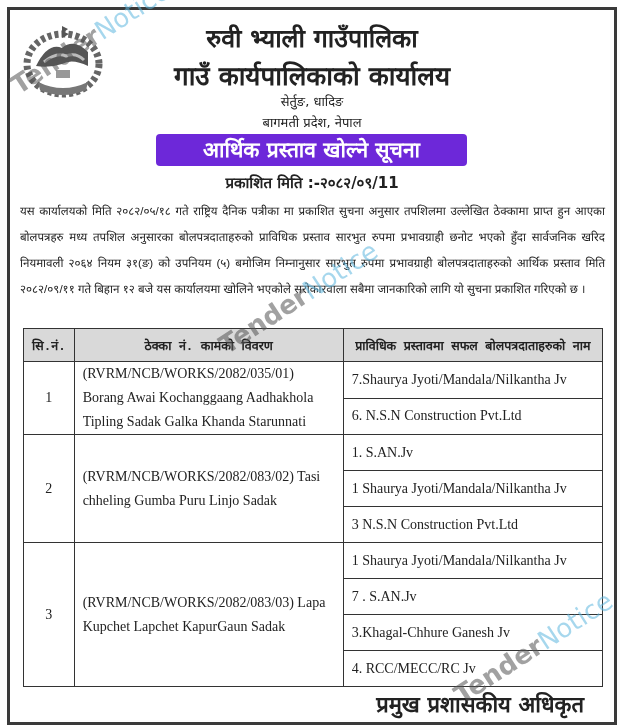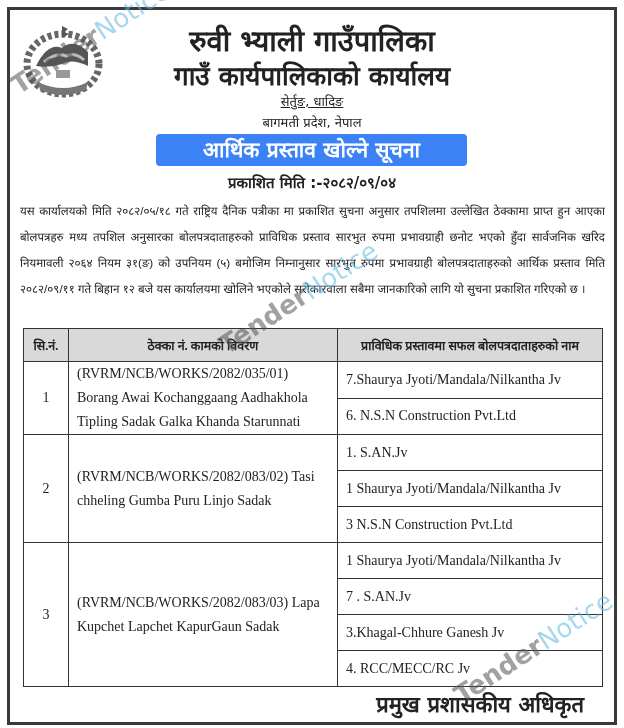--- a/index.html
+++ b/index.html
@@ -3,36 +3,36 @@
 <meta charset="utf-8">
 <style>
   html, body { margin: 0; padding: 0; background: #ffffff; }
   body { width: 624px; height: 728px; position: relative; overflow: hidden;
          font-family: "DejaVu Serif", "Liberation Serif", serif; color: #1a1a1a; }
   .frame { position: absolute; left: 7px; top: 7px; width: 604px; height: 712px;
            border: 3px solid #3a3a3a; box-sizing: content-box; }
   .emblem { position: absolute; left: 22px; top: 22px; width: 82px; height: 78px; }
   .org-title { position: absolute; left: 0; right: 0; text-align: center;
                font-family: "DejaVu Sans", sans-serif; font-weight: bold; color: #222; }
-  .t1 { top: 20px; font-size: 29px; }
+  .t1 { top: 20px; font-size: 25px; }
   .t2 { top: 57px; font-size: 26px; }
-  .t3 { top: 92px; font-size: 13px; font-weight: normal; text-decoration: underline; }
+  .t3 { top: 92px; font-size: 13px; font-weight: normal; }
   .t4 { top: 113px; font-size: 13px; font-weight: normal; }
   .banner { position: absolute; left: 156px; top: 134px; width: 311px; height: 32px;
-            background: #3b82f6; border-radius: 4px; color: #fff; text-align: center;
+            background: #6d28d9; border-radius: 4px; color: #fff; text-align: center;
             font-family: "DejaVu Sans", sans-serif; font-weight: bold; font-size: 21px; line-height: 32px; }
   .pubdate { position: absolute; left: 0; right: 0; top: 172px; text-align: center;
              font-family: "DejaVu Sans", sans-serif; font-weight: bold; font-size: 15px; color: #222; }
   .body-text { position: absolute; left: 20px; width: 585px; top: 198px;
                font-family: Liberation Sans, sans-serif; font-size: 11.6px; line-height: 26px;
                text-align: justify; color: #222; }
   table.awards { position: absolute; left: 23px; top: 328px; width: 580px; border-collapse: collapse;
                  font-family: "Liberation Serif", serif; font-size: 14px; color: #222; }
   table.awards th, table.awards td { border: 1.5px solid #333; padding: 0 8px; }
-  table.awards th { background: #d9d9d9; height: 32px; font-family: Liberation Serif, serif;
+  table.awards th { background: #d9d9d9; height: 32px; font-family: Liberation Mono, monospace;
                     font-size: 12.5px; font-weight: bold; }
   .col-sn { width: 28px; text-align: center; }
   .col-desc { width: 252px; }
   td.sn { text-align: center; vertical-align: middle; }
   td.desc { vertical-align: middle; line-height: 24px; }
   td.bidder { height: 35px; vertical-align: middle; }
   .signature { position: absolute; right: 40px; top: 688px; font-family: "DejaVu Sans", sans-serif;
                font-weight: bold; font-size: 22px; color: #222; }
   .wm { position: absolute; font-family: "DejaVu Sans", sans-serif; font-size: 26px; color: #5fb7df;
         opacity: 0.55; transform: rotate(-33deg); transform-origin: left bottom; white-space: nowrap;
@@ -52,21 +52,21 @@
   <path d="M16 60 Q41 72 66 60 L64 68 Q41 78 18 68 Z" fill="#777"></path>
   <rect x="34" y="48" width="14" height="8" fill="#999"></rect>
 </svg>
 
 <div class="org-title t1">रुवी भ्याली गाउँपालिका</div>
 <div class="org-title t2">गाउँ कार्यपालिकाको कार्यालय</div>
 <div class="org-title t3">सेर्तुङ, धादिङ</div>
 <div class="org-title t4">बागमती प्रदेश, नेपाल</div>
 
 <div class="banner">आर्थिक प्रस्ताव खोल्ने सूचना</div>
-<div class="pubdate">प्रकाशित मिति :-२०८२/०९/०४</div>
+<div class="pubdate">प्रकाशित मिति :-२०८२/०९/11</div>
 
 <div class="body-text">यस कार्यालयको मिति २०८२/०५/१८ गते राष्ट्रिय दैनिक पत्रीका मा प्रकाशित सुचना अनुसार तपशिलमा उल्लेखित ठेक्कामा प्राप्त हुन आएका बोलपत्रहरु मध्य तपशिल अनुसारका बोलपत्रदाताहरुको प्राविधिक प्रस्ताव सारभुत रुपमा प्रभावग्राही छनोट भएको हुँदा सार्वजनिक खरिद नियमावली २०६४ नियम ३१(ङ) को उपनियम (५) बमोजिम निम्नानुसार सारभुत रुपमा प्रभावग्राही बोलपत्रदाताहरुको आर्थिक प्रस्ताव मिति २०८२/०९/११ गते बिहान १२ बजे यस कार्यालयमा खोलिने भएकोले सरोकारवाला सबैमा जानकारिको लागि यो सुचना प्रकाशित गरिएको छ ।</div>
 
 <table class="awards">
   <thead>
     <tr>
       <th class="col-sn">सि.नं.</th>
       <th class="col-desc">ठेक्का नं. कामको विवरण</th>
       <th>प्राविधिक प्रस्तावमा सफल बोलपत्रदाताहरुको नाम</th>
     </tr>

